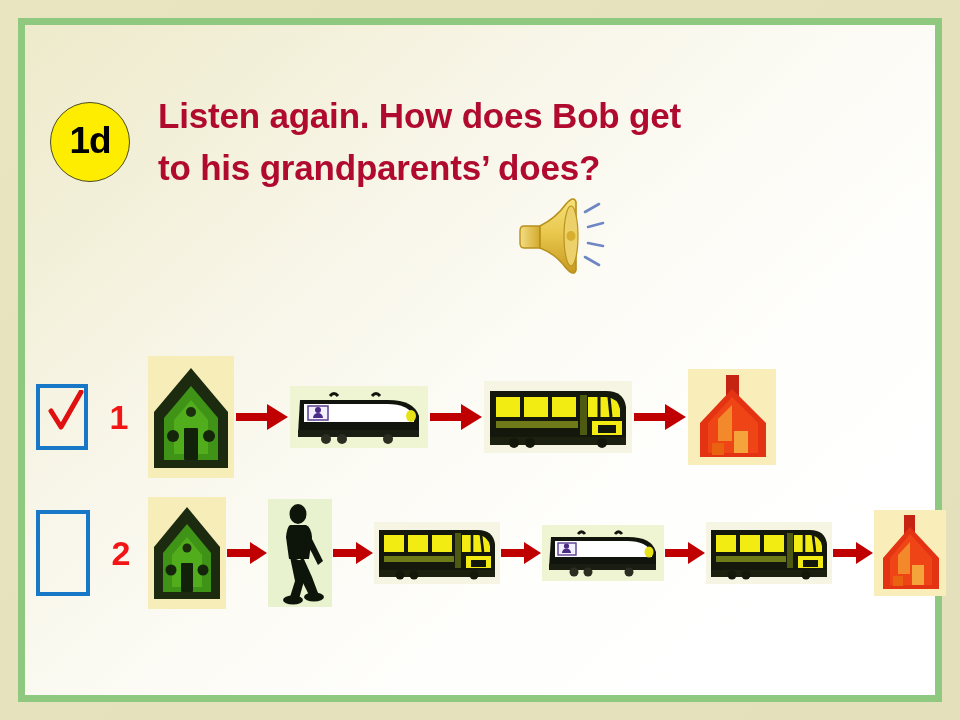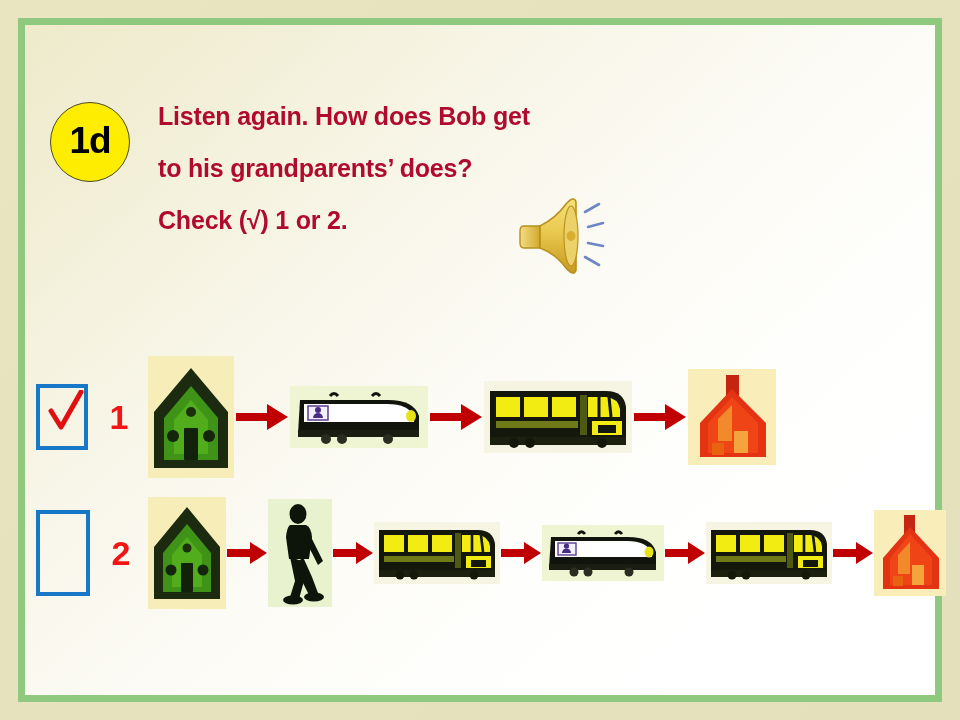--- a/index.html
+++ b/index.html
@@ -73,21 +73,21 @@
   }
 
   #title-block {
     position: absolute;
     left: 122px;
     top: 12px;
     width: 740px;
   }
   .title-line {
     color: #b00b2e;
-    font-size: 25px;
+    font-size: 35px;
     font-weight: bold;
     line-height: 52px;
     white-space: nowrap;
     letter-spacing: -0.2px;
   }
 
   #speaker-icon {
     position: absolute;
     left: 478px;
     top: 118px;
@@ -180,21 +180,20 @@
 
   <div id="header">
 
     <div id="badge">
       <span class="badge-label">1d</span>
     </div>
 
     <div id="title-block">
       <div class="title-line">Listen again. How does Bob get</div>
       <div class="title-line">to his grandparents’ does?</div>
-      <div class="title-line">Check (√) 1 or 2.</div>
     </div>
 
     <div id="speaker-icon">
       <svg viewBox="0 0 92 78" width="92" height="78">
         <defs>
           <linearGradient id="spkG" x1="0" y1="0" x2="0" y2="1">
             <stop offset="0%" stop-color="#f6e27a"></stop>
             <stop offset="45%" stop-color="#e9c84e"></stop>
             <stop offset="100%" stop-color="#c79a21"></stop>
           </linearGradient>

